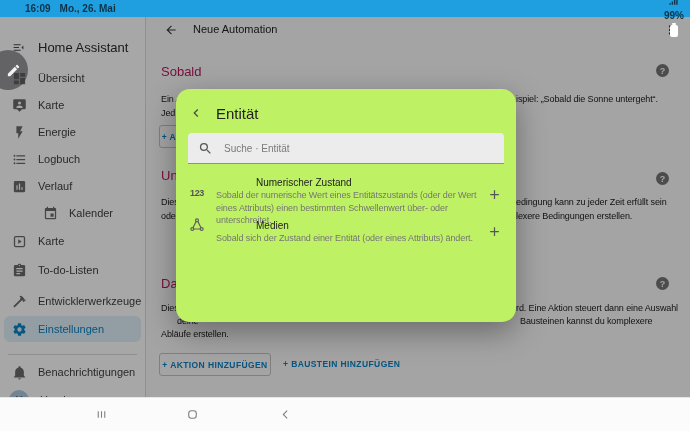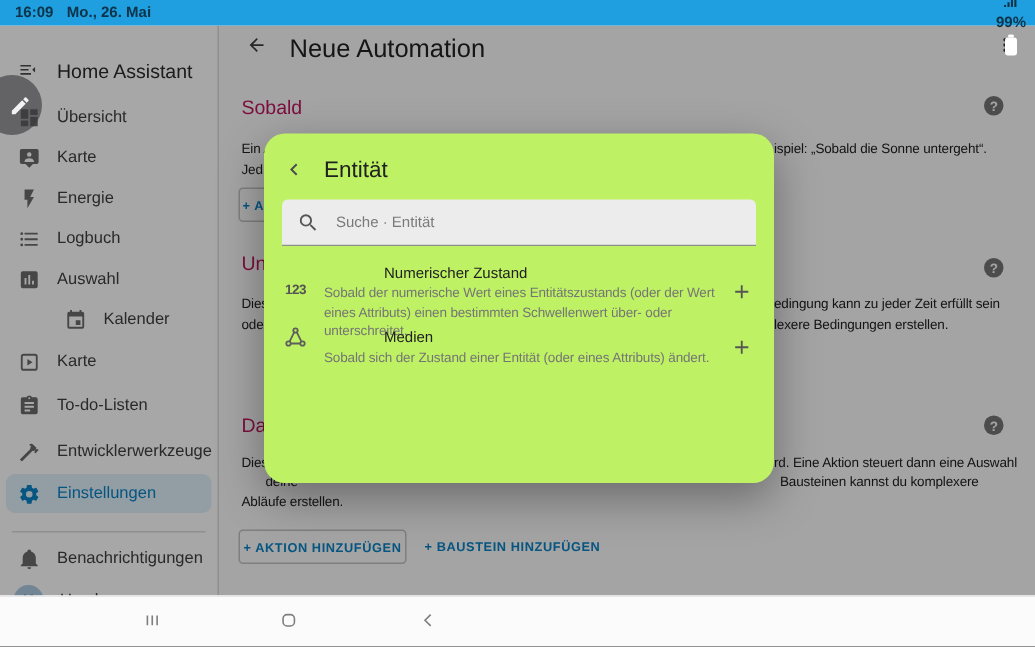--- a/index.html
+++ b/index.html
@@ -3,21 +3,21 @@
 <meta charset="utf-8">
 <style>
   html,body{margin:0;padding:0;background:#444;}
   #screen{position:relative;width:690px;height:431px;overflow:hidden;
     font-family:"Liberation Sans","DejaVu Sans",sans-serif;background:#fafafa;
     -webkit-font-smoothing:antialiased;}
   .abs{position:absolute;}
   
   #statusbar{left:0;top:0;width:690px;height:17px;background:#1f9fdf;z-index:40;
     display:flex;align-items:center;color:#0d3349;font-size:10px;font-weight:bold;}
-  #sb-left{margin-left:10px;display:flex;gap:9px;}
+  #sb-left{margin-left:25px;display:flex;gap:9px;}
   #sb-right{margin-left:auto;margin-right:6px;display:flex;align-items:center;gap:4px;flex-direction:column;}
   .sb-ico svg{display:block;}
   #battery-body{width:8px;height:12px;background:#fff;border-radius:2px;position:relative;}
   #battery-body:after{content:"";position:absolute;left:2px;top:-2px;width:4px;height:2px;background:#fff;border-radius:1px;}
   
   #sidebar{left:0;top:17px;width:145px;height:380px;background:#ffffff;z-index:1;}
   #content{left:145px;top:17px;width:545px;height:380px;background:#fafafa;z-index:1;}
   #sidebar-divider{left:145px;top:17px;width:1px;height:380px;background:#dcdcdc;z-index:2;}
   #ha-title{left:38px;top:23px;font-size:13px;color:#2b2b2b;}
   .srow{position:absolute;left:0;width:145px;height:26px;display:flex;align-items:center;}
@@ -122,21 +122,21 @@
     <div class="srow" style="top:129px;">
       <span class="sicon"><svg viewBox="0 0 24 24" fill="currentColor" width="15" height="15">
             <path d="M7,5H21V7H7V5M7,13V11H21V13H7M4,4.5A1.5,1.5 0 0,1 5.5,6A1.5,1.5 0 0,1 4,7.5A1.5,1.5 0 0,1 2.5,6A1.5,1.5 0 0,1 4,4.5M4,10.5A1.5,1.5 0 0,1 5.5,12A1.5,1.5 0 0,1 4,13.5A1.5,1.5 0 0,1 2.5,12A1.5,1.5 0 0,1 4,10.5M7,19V17H21V19H7M4,16.5A1.5,1.5 0 0,1 5.5,18A1.5,1.5 0 0,1 4,19.5A1.5,1.5 0 0,1 2.5,18A1.5,1.5 0 0,1 4,16.5Z"></path>
           </svg></span>
       <span class="slabel">Logbuch</span>
     </div>
     <div class="srow" style="top:156px;">
       <span class="sicon"><svg viewBox="0 0 24 24" fill="currentColor" width="15" height="15">
             <path d="M19,3H5A2,2 0 0,0 3,5V19A2,2 0 0,0 5,21H19A2,2 0 0,0 21,19V5A2,2 0 0,0 19,3M9,17H7V10H9V17M13,17H11V7H13V17M17,17H15V13H17V17Z"></path>
           </svg></span>
-      <span class="slabel">Auswahl</span>
+      <span class="slabel">Verlauf</span>
     </div>
     <div class="srow" style="top:183px;padding-left:31px;">
       <span class="sicon"><svg viewBox="0 0 24 24" fill="currentColor" width="15" height="15">
             <path d="M19,19H5V8H19M16,1V3H8V1H6V3H5C3.89,3 3,3.89 3,5V19A2,2 0 0,0 5,21H19A2,2 0 0,0 21,19V5C21,3.89 20.1,3 19,3H18V1M17,12H12V17H17V12Z"></path>
           </svg></span>
       <span class="slabel">Kalender</span>
     </div>
     <div class="srow" style="top:211px;">
       <span class="sicon"><svg viewBox="0 0 24 24" width="15" height="15">
             <rect x="4" y="4" width="16" height="16" rx="2" fill="none" stroke="currentColor" stroke-width="2"></rect>
@@ -176,21 +176,21 @@
     </div>
   </div>
   <div id="sidebar-divider" class="abs"></div>
 
   <div id="content" class="abs">
     <span class="abs" style="left:19px;top:6px;">
       <svg width="14" height="14" viewBox="0 0 24 24" fill="#3c3c3c">
           <path d="M20,11V13H8L13.5,18.5L12.08,19.92L4.16,12L12.08,4.08L13.5,5.5L8,11H20Z"></path>
         </svg>
     </span>
-    <span class="abs" style="left:48px;top:6px;font-size:17px;font-weight:500;color:#222;">Neue Automation</span>
+    <span class="abs" style="left:48px;top:6px;font-size:11px;font-weight:500;color:#222;">Neue Automation</span>
     <span class="abs" style="left:518px;top:5px;">
       <svg width="14" height="16" viewBox="0 0 24 24" fill="#3c3c3c">
           <path d="M12,16A2,2 0 0,1 14,18A2,2 0 0,1 12,20A2,2 0 0,1 10,18A2,2 0 0,1 12,16M12,10A2,2 0 0,1 14,12A2,2 0 0,1 12,14A2,2 0 0,1 10,12A2,2 0 0,1 12,10M12,4A2,2 0 0,1 14,6A2,2 0 0,1 12,8A2,2 0 0,1 10,6A2,2 0 0,1 12,4Z"></path>
         </svg>
     </span>
 
     <span class="heading" style="left:16px;top:47px;">Sobald</span>
     <span class="help" style="left:511px;top:47px;">?</span>
     <span class="body-t" style="left:16px;top:77px;">Ein A</span>
     <span class="body-t" style="left:371px;top:77px;">ispiel: „Sobald die Sonne untergeht“.</span>

